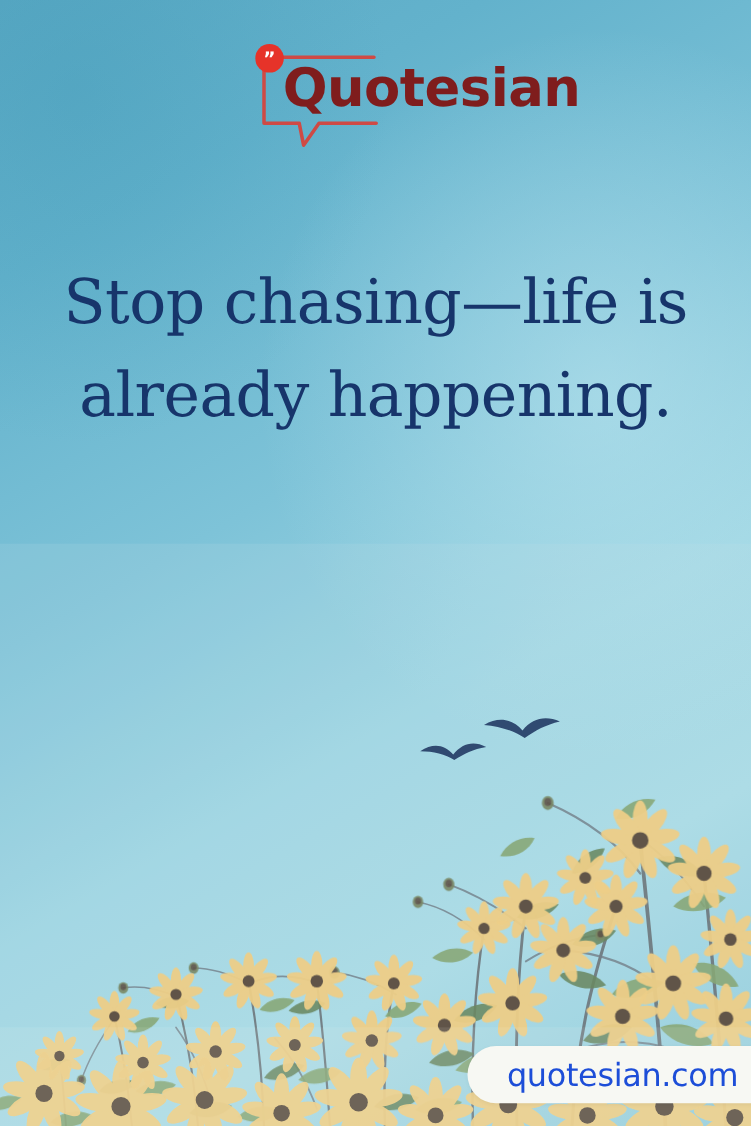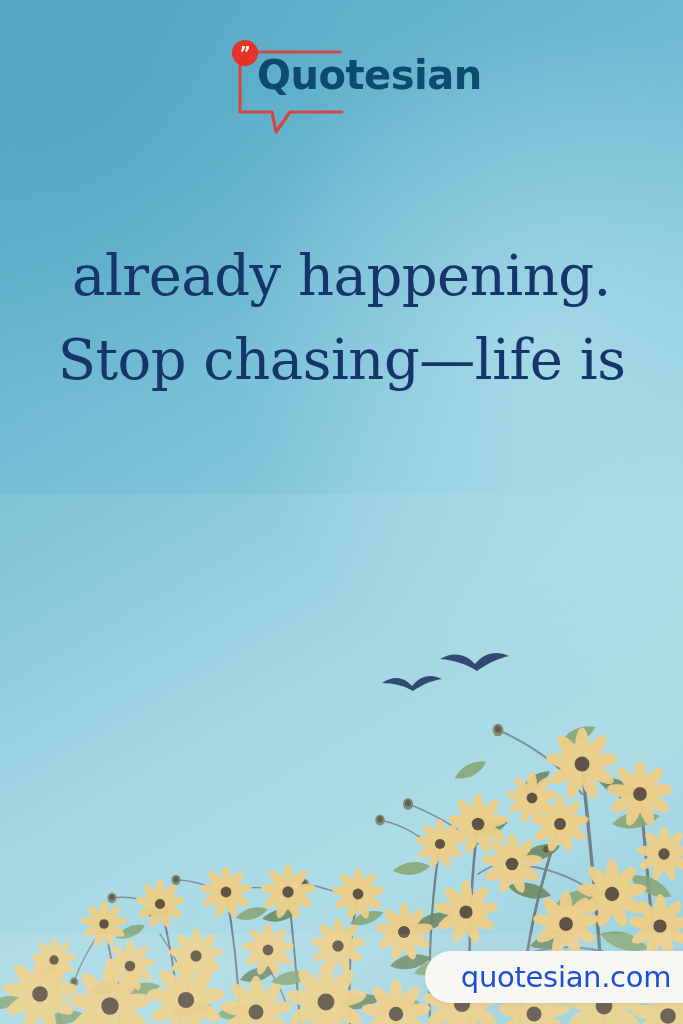--- a/index.html
+++ b/index.html
@@ -40,23 +40,23 @@
     top: 40px;
     width: 230px;
     height: 100px;
   }
   .logo svg { display:block; width:230px; height:100px; }
   .logo-word {
     position: absolute;
     left: 25px;
     top: 12px;
     font-family: "DejaVu Sans", sans-serif;
-    font-size: 40px;
+    font-size: 48px;
     font-weight: 600;
-    color: #0c4a6e;
+    color: #7f1d1d;
     letter-spacing: -0.5px;
     white-space: nowrap;
   }
 
   
   .quote {
     position: absolute;
     left: 0;
     right: 0;
     top: 234px;
@@ -115,22 +115,22 @@
   <div class="logo">
     <svg viewBox="0 0 230 100" xmlns="http://www.w3.org/2000/svg">
       <path d="M18 12 H108 M8 22 V72 M8 72 H40 M40 72 L44 92 L58 72 H110" fill="none" stroke="#cf4a45" stroke-width="3.2" stroke-linecap="round" stroke-linejoin="round"></path>
       <circle cx="13" cy="13" r="13" fill="#e63329"></circle>
       <text x="13" y="19" font-family="DejaVu Sans, sans-serif" font-size="17" font-weight="700" fill="#ffffff" text-anchor="middle">”</text>
     </svg>
     <div class="logo-word">Quotesian</div>
   </div>
 
   <div class="quote">
+    <div>Stop chasing—life is</div>
     <div>already happening.</div>
-    <div>Stop chasing—life is</div>
   </div>
 
   <div class="birds">
     <svg viewBox="0 0 150 70" xmlns="http://www.w3.org/2000/svg">
       <path d="M4 38 C16 30 26 32 34 41 C42 31 52 28 64 34 C52 36 44 40 35 46 C27 41 16 38 4 38 Z" fill="#17325e"></path>
       <path d="M62 14 C76 6 88 9 97 19 C106 8 118 5 131 11 C118 14 109 19 99 26 C90 20 77 15 62 14 Z" fill="#17325e"></path>
     </svg>
   </div>
 
   <div class="foliage">

